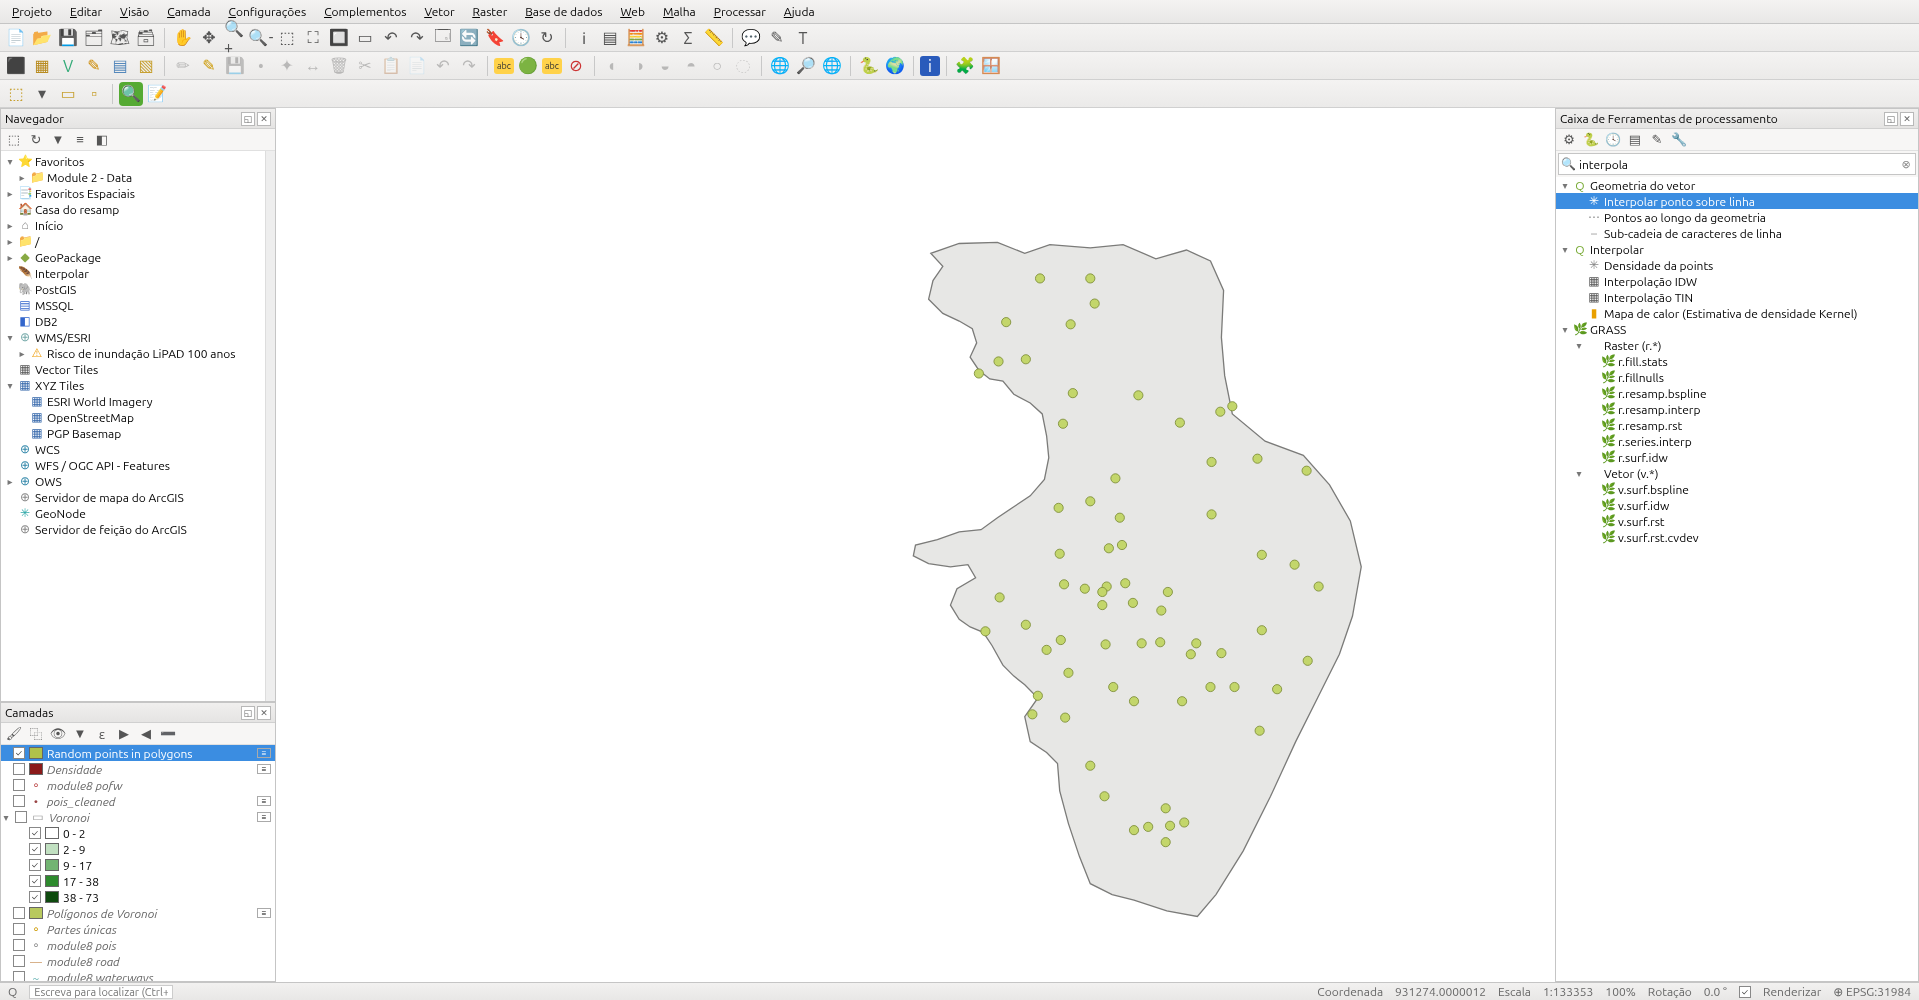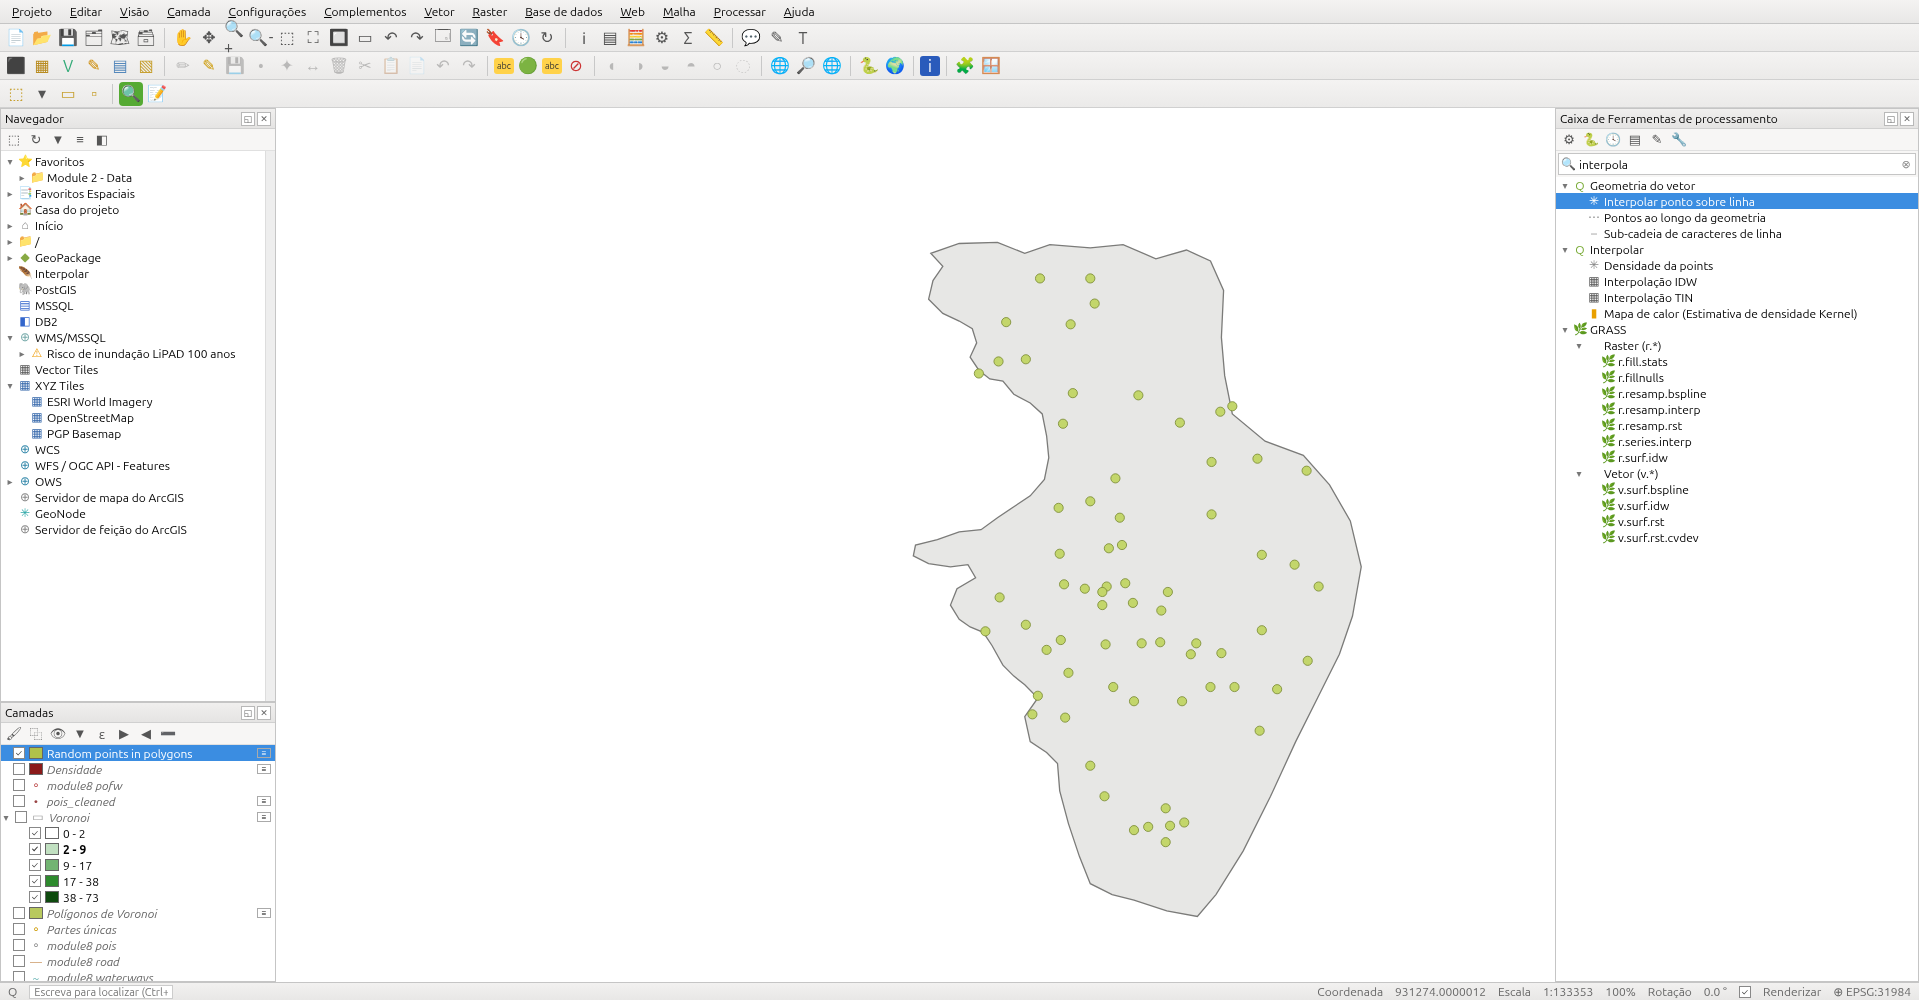--- a/index.html
+++ b/index.html
@@ -200,21 +200,21 @@
               <span>Module 2 - Data</span>
             </div>
             <div class="tree-row indent-0">
               <span class="exp">▸</span>
               <span class="ticon" style="color:#6b8">📑</span>
               <span>Favoritos Espaciais</span>
             </div>
             <div class="tree-row indent-0">
               <span class="exp"></span>
               <span class="ticon" style="color:#7a5">🏠</span>
-              <span>Casa do projeto</span>
+              <span>Casa do resamp</span>
             </div>
             <div class="tree-row indent-0">
               <span class="exp">▸</span>
               <span class="ticon" style="color:#888">⌂</span>
               <span>Início</span>
             </div>
             <div class="tree-row indent-0">
               <span class="exp">▸</span>
               <span class="ticon" style="color:#888">📁</span>
               <span>/</span>
@@ -240,21 +240,21 @@
               <span>MSSQL</span>
             </div>
             <div class="tree-row indent-0">
               <span class="exp"></span>
               <span class="ticon" style="color:#36c">◧</span>
               <span>DB2</span>
             </div>
             <div class="tree-row indent-0">
               <span class="exp">▾</span>
               <span class="ticon" style="color:#7aa">⊕</span>
-              <span>WMS/MSSQL</span>
+              <span>WMS/ESRI</span>
             </div>
             <div class="tree-row indent-1">
               <span class="exp">▸</span>
               <span class="ticon" style="color:#e90">⚠</span>
               <span>Risco de inundação LiPAD 100 anos</span>
             </div>
             <div class="tree-row indent-0">
               <span class="exp"></span>
               <span class="ticon" style="color:#555">▦</span>
               <span>Vector Tiles</span>
@@ -361,21 +361,21 @@
             <span class="chk"></span>
             <span style="width:14px;text-align:center;color:#999">▭</span>
             <span class="lbl italic">Voronoi</span>
             <span class="mini">≡</span>
           </div>
           <div class="lrow" style="padding-left: 28px;">
             <span class="chk on"></span>
             <span class="sw" style="background:#ffffff"></span>
             <span class="lbl">0 - 2</span>
           </div>
-          <div class="lrow" style="padding-left: 28px; font-weight: bold;">
+          <div class="lrow" style="padding-left: 28px;">
             <span class="chk on"></span>
             <span class="sw" style="background:#c1e0c1"></span>
             <span class="lbl">2 - 9</span>
           </div>
           <div class="lrow" style="padding-left: 28px;">
             <span class="chk on"></span>
             <span class="sw" style="background:#72b472"></span>
             <span class="lbl">9 - 17</span>
           </div>
           <div class="lrow" style="padding-left: 28px;">

